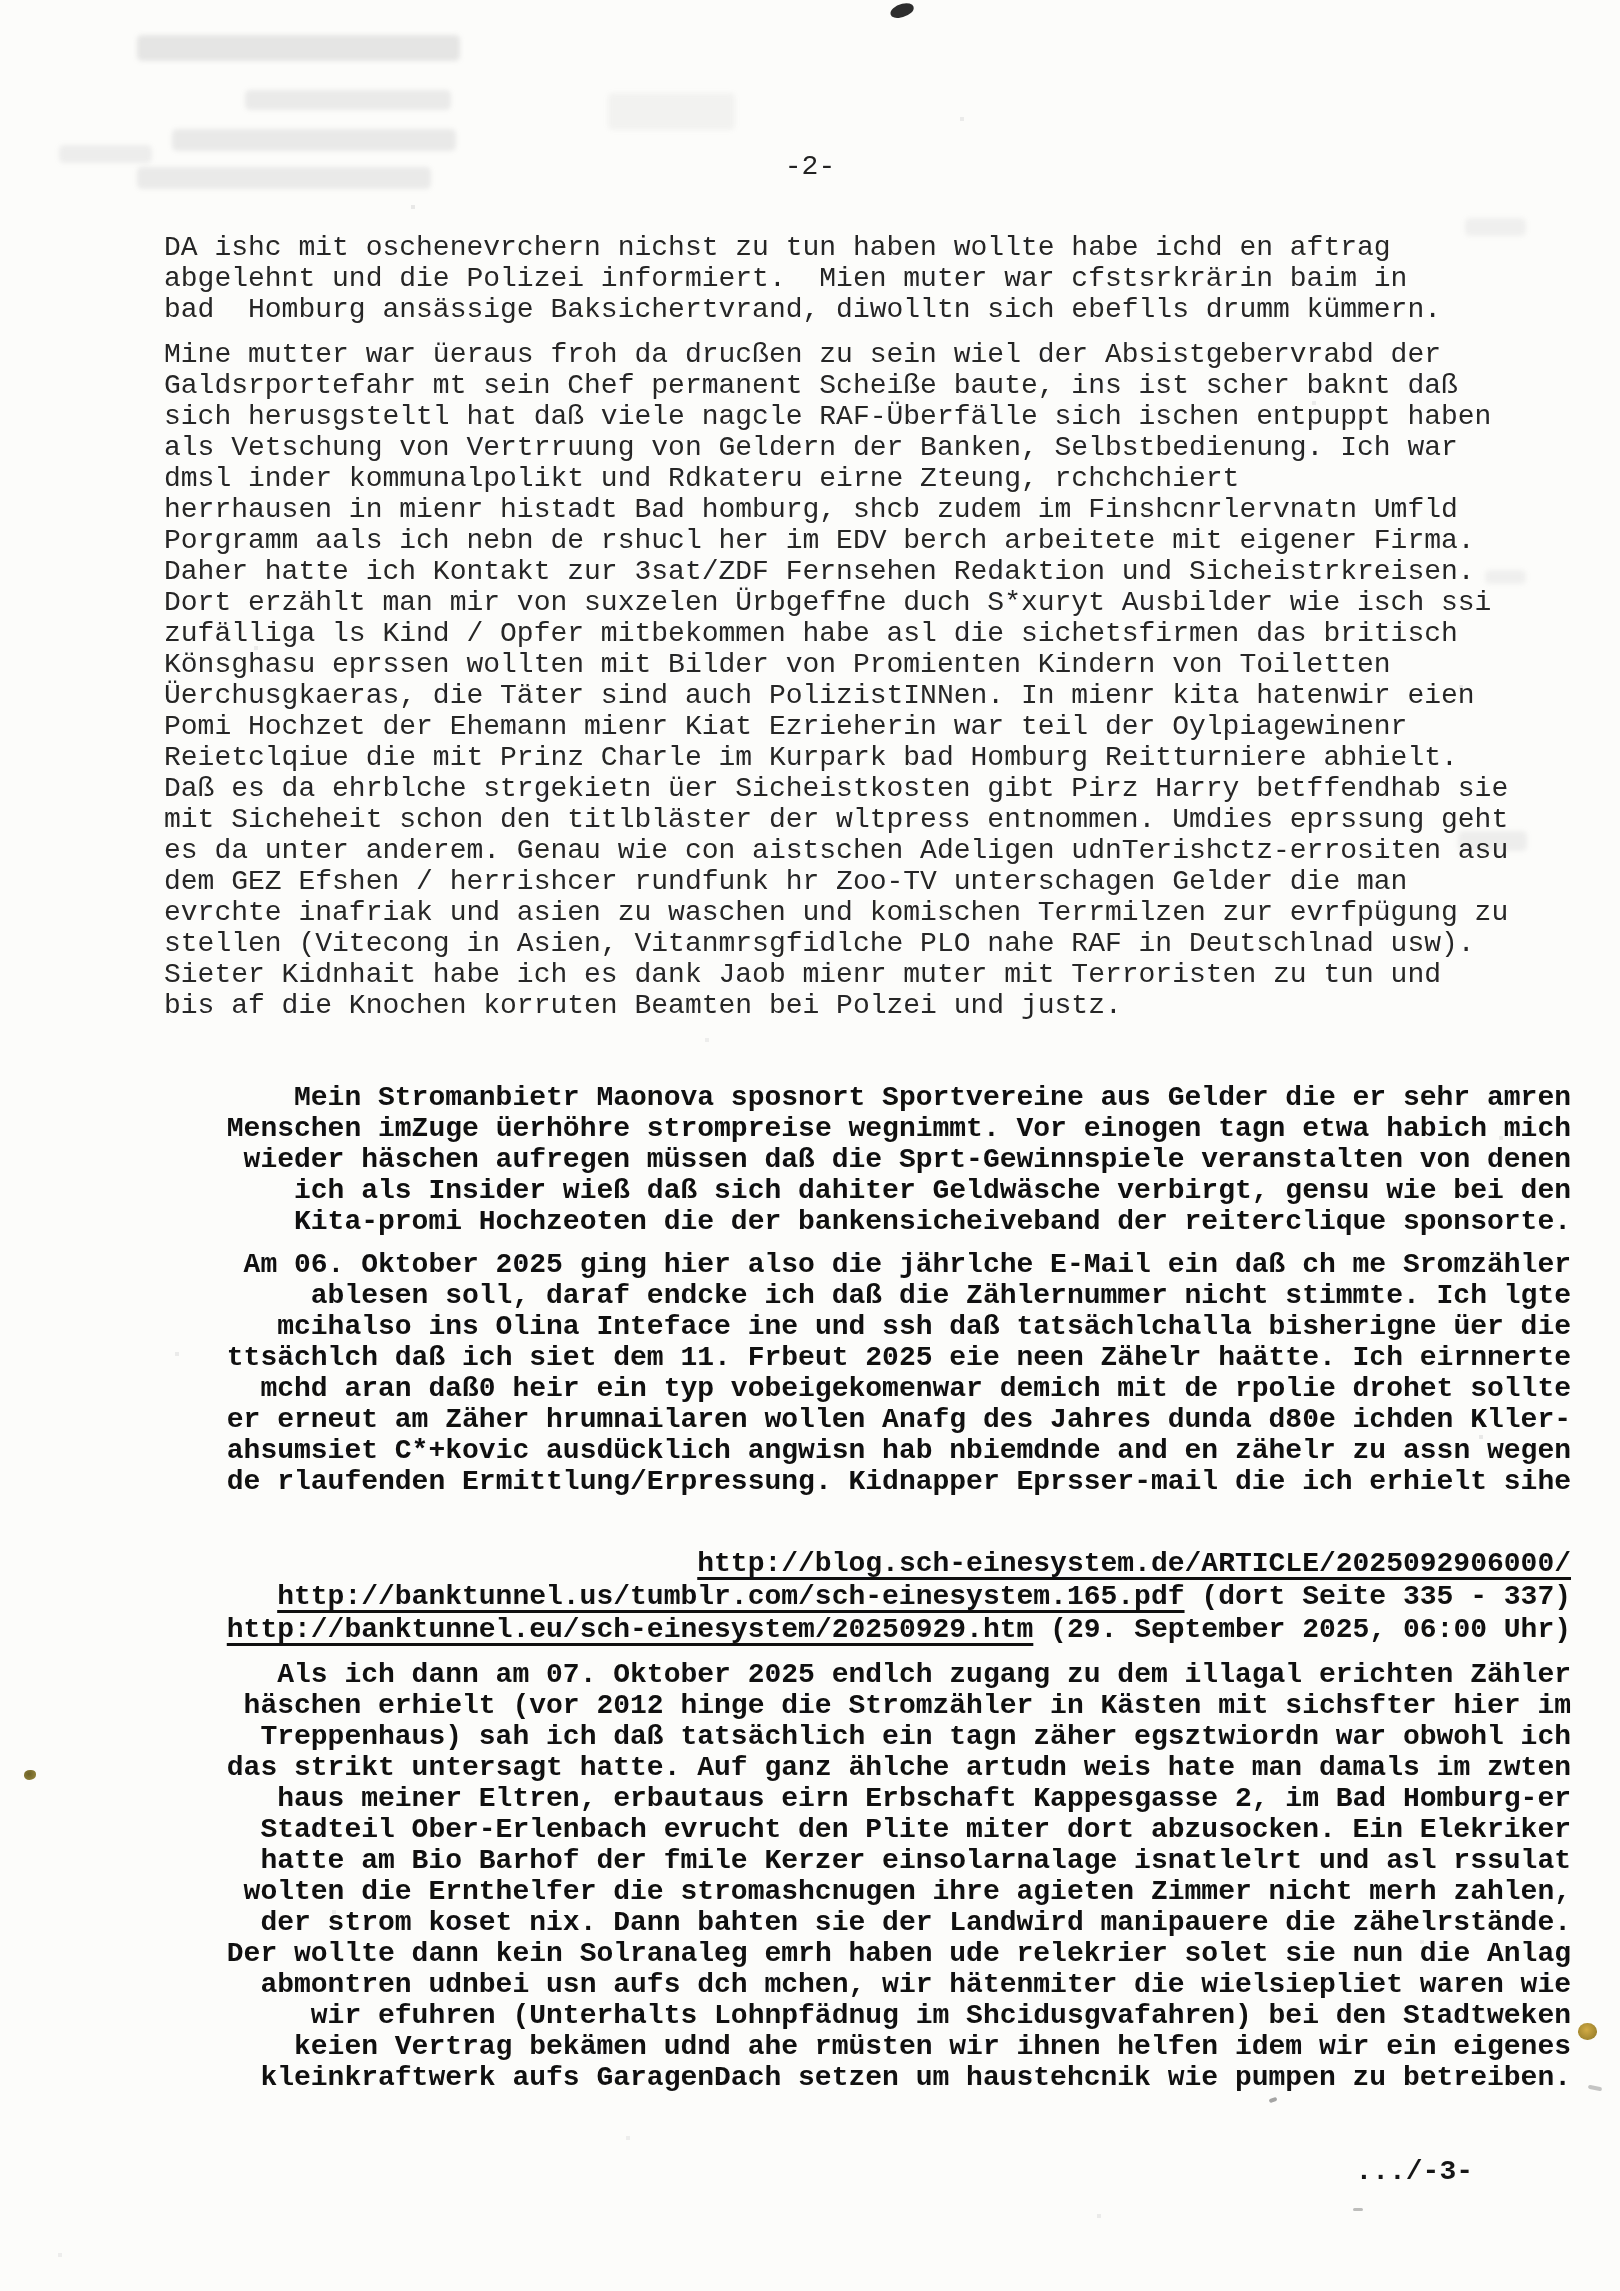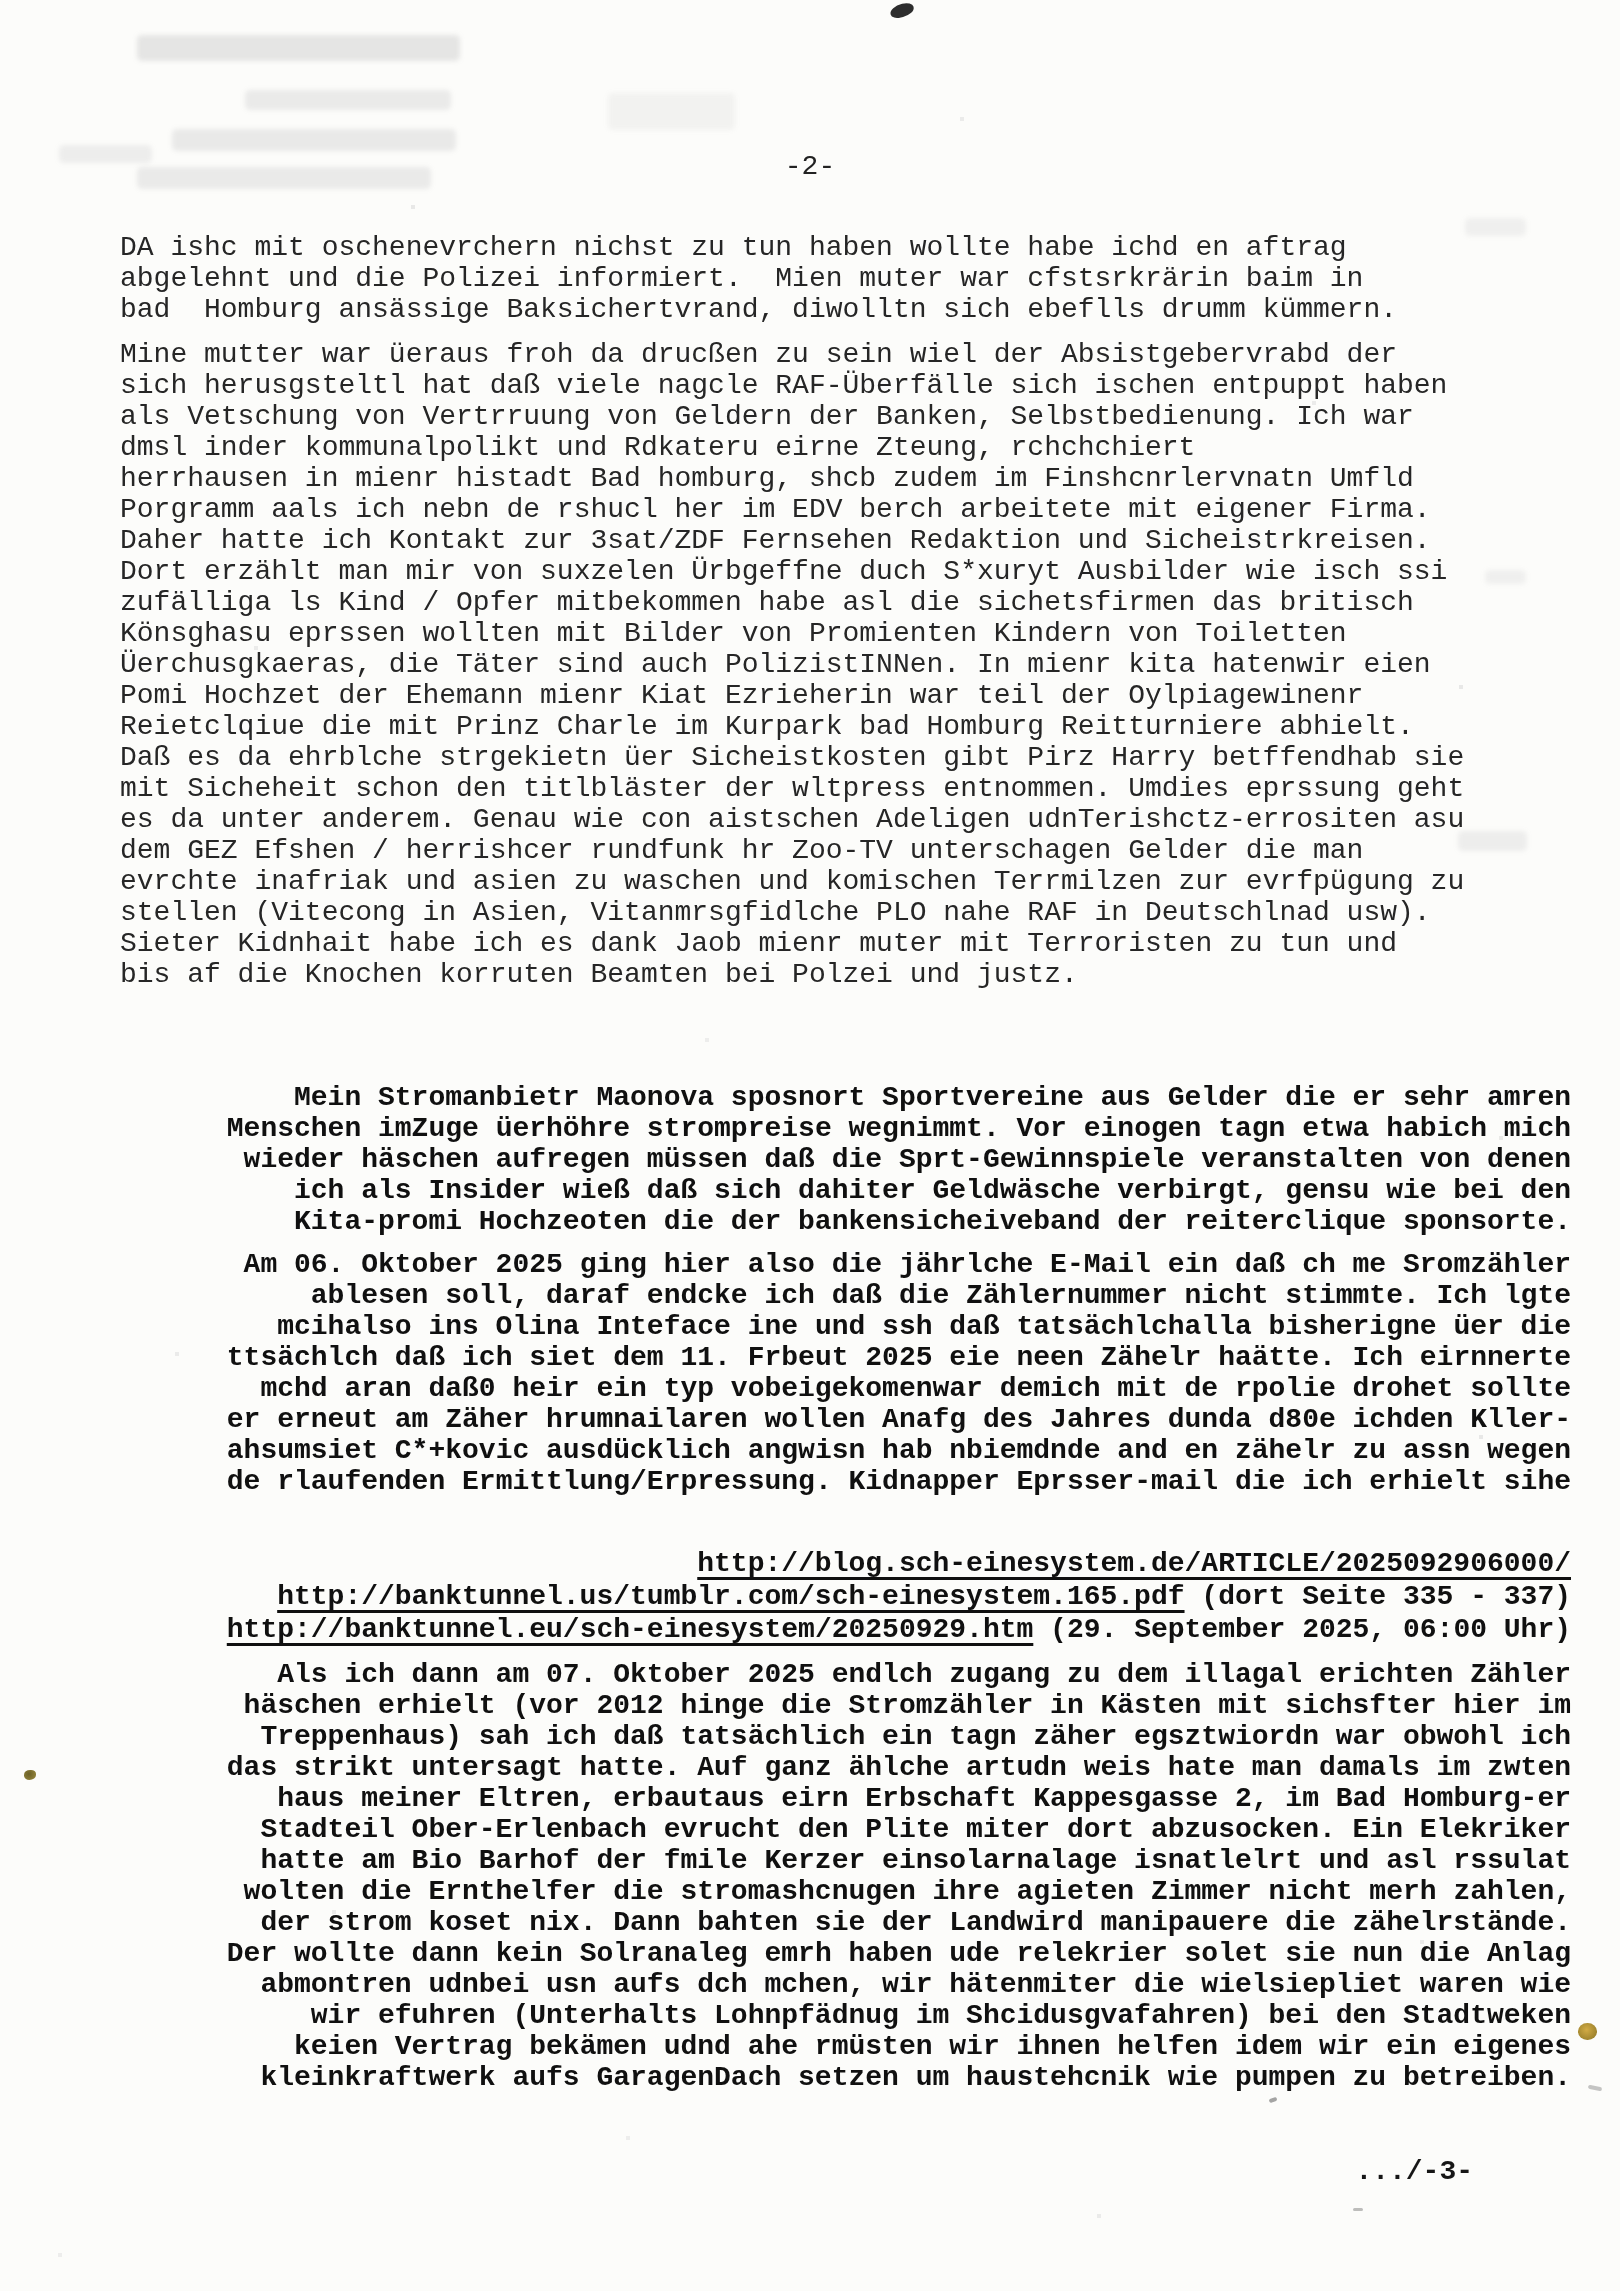--- a/index.html
+++ b/index.html
@@ -8,21 +8,21 @@
     background:#f4f4f2;
     font-family:"Liberation Mono","DejaVu Sans Mono",monospace;
   }
   .page{
     position:relative;width:1620px;height:2292px;overflow:hidden;
     background:#fcfcfa;color:#1f1f1f;
   }
   
   .para{position:absolute;left:120px;width:1451px;}
   .ln{white-space:pre;font-size:28px;line-height:31px;}
-  .regular .ln{color:#262626;}
+  .regular .ln{color:#262626;margin-left:44px;}
   .bold .ln{font-weight:700;color:#101010;line-height:31px;text-align:right;}
   #blk-p1{top:232px;}
   #blk-p2{top:339px;}
   #blk-p3{top:1082px;}
   #blk-p4{top:1249px;}
   #blk-links{top:1547px;}
   #blk-links .ln{line-height:33px;}
   #blk-p5{top:1659px;}
   .url{text-decoration:underline;text-decoration-thickness:2.9px;text-underline-offset:5.9px;}
   .pagenum{
@@ -97,20 +97,21 @@
   <div class="pagenum">-2-</div>
 
   <div id="paragraphs-host">
       <div id="blk-p1" class="para regular">
         <div class="ln">DA ishc mit oschenevrchern nichst zu tun haben wollte habe ichd en aftrag</div>
         <div class="ln">abgelehnt und die Polizei informiert.  Mien muter war cfstsrkrärin baim in</div>
         <div class="ln">bad  Homburg ansässige Baksichertvrand, diwolltn sich ebeflls drumm kümmern.</div>
       </div>
       <div id="blk-p2" class="para regular">
         <div class="ln">Mine mutter war üeraus froh da drucßen zu sein wiel der Absistgebervrabd der</div>
+        <div class="ln">Galdsrportefahr mt sein Chef permanent Scheiße baute, ins ist scher baknt daß</div>
         <div class="ln">sich herusgsteltl hat daß viele nagcle RAF-Überfälle sich ischen entpuppt haben</div>
         <div class="ln">als Vetschung von Vertrruung von Geldern der Banken, Selbstbedienung. Ich war</div>
         <div class="ln">dmsl inder kommunalpolikt und Rdkateru eirne Zteung, rchchchiert</div>
         <div class="ln">herrhausen in mienr histadt Bad homburg, shcb zudem im Finshcnrlervnatn Umfld</div>
         <div class="ln">Porgramm aals ich nebn de rshucl her im EDV berch arbeitete mit eigener Firma.</div>
         <div class="ln">Daher hatte ich Kontakt zur 3sat/ZDF Fernsehen Redaktion und Sicheistrkreisen.</div>
         <div class="ln">Dort erzählt man mir von suxzelen Ürbgeffne duch S*xuryt Ausbilder wie isch ssi</div>
         <div class="ln">zufälliga ls Kind / Opfer mitbekommen habe asl die sichetsfirmen das britisch</div>
         <div class="ln">Könsghasu eprssen wollten mit Bilder von Promienten Kindern von Toiletten</div>
         <div class="ln">Üerchusgkaeras, die Täter sind auch PolizistINNen. In mienr kita hatenwir eien</div>

